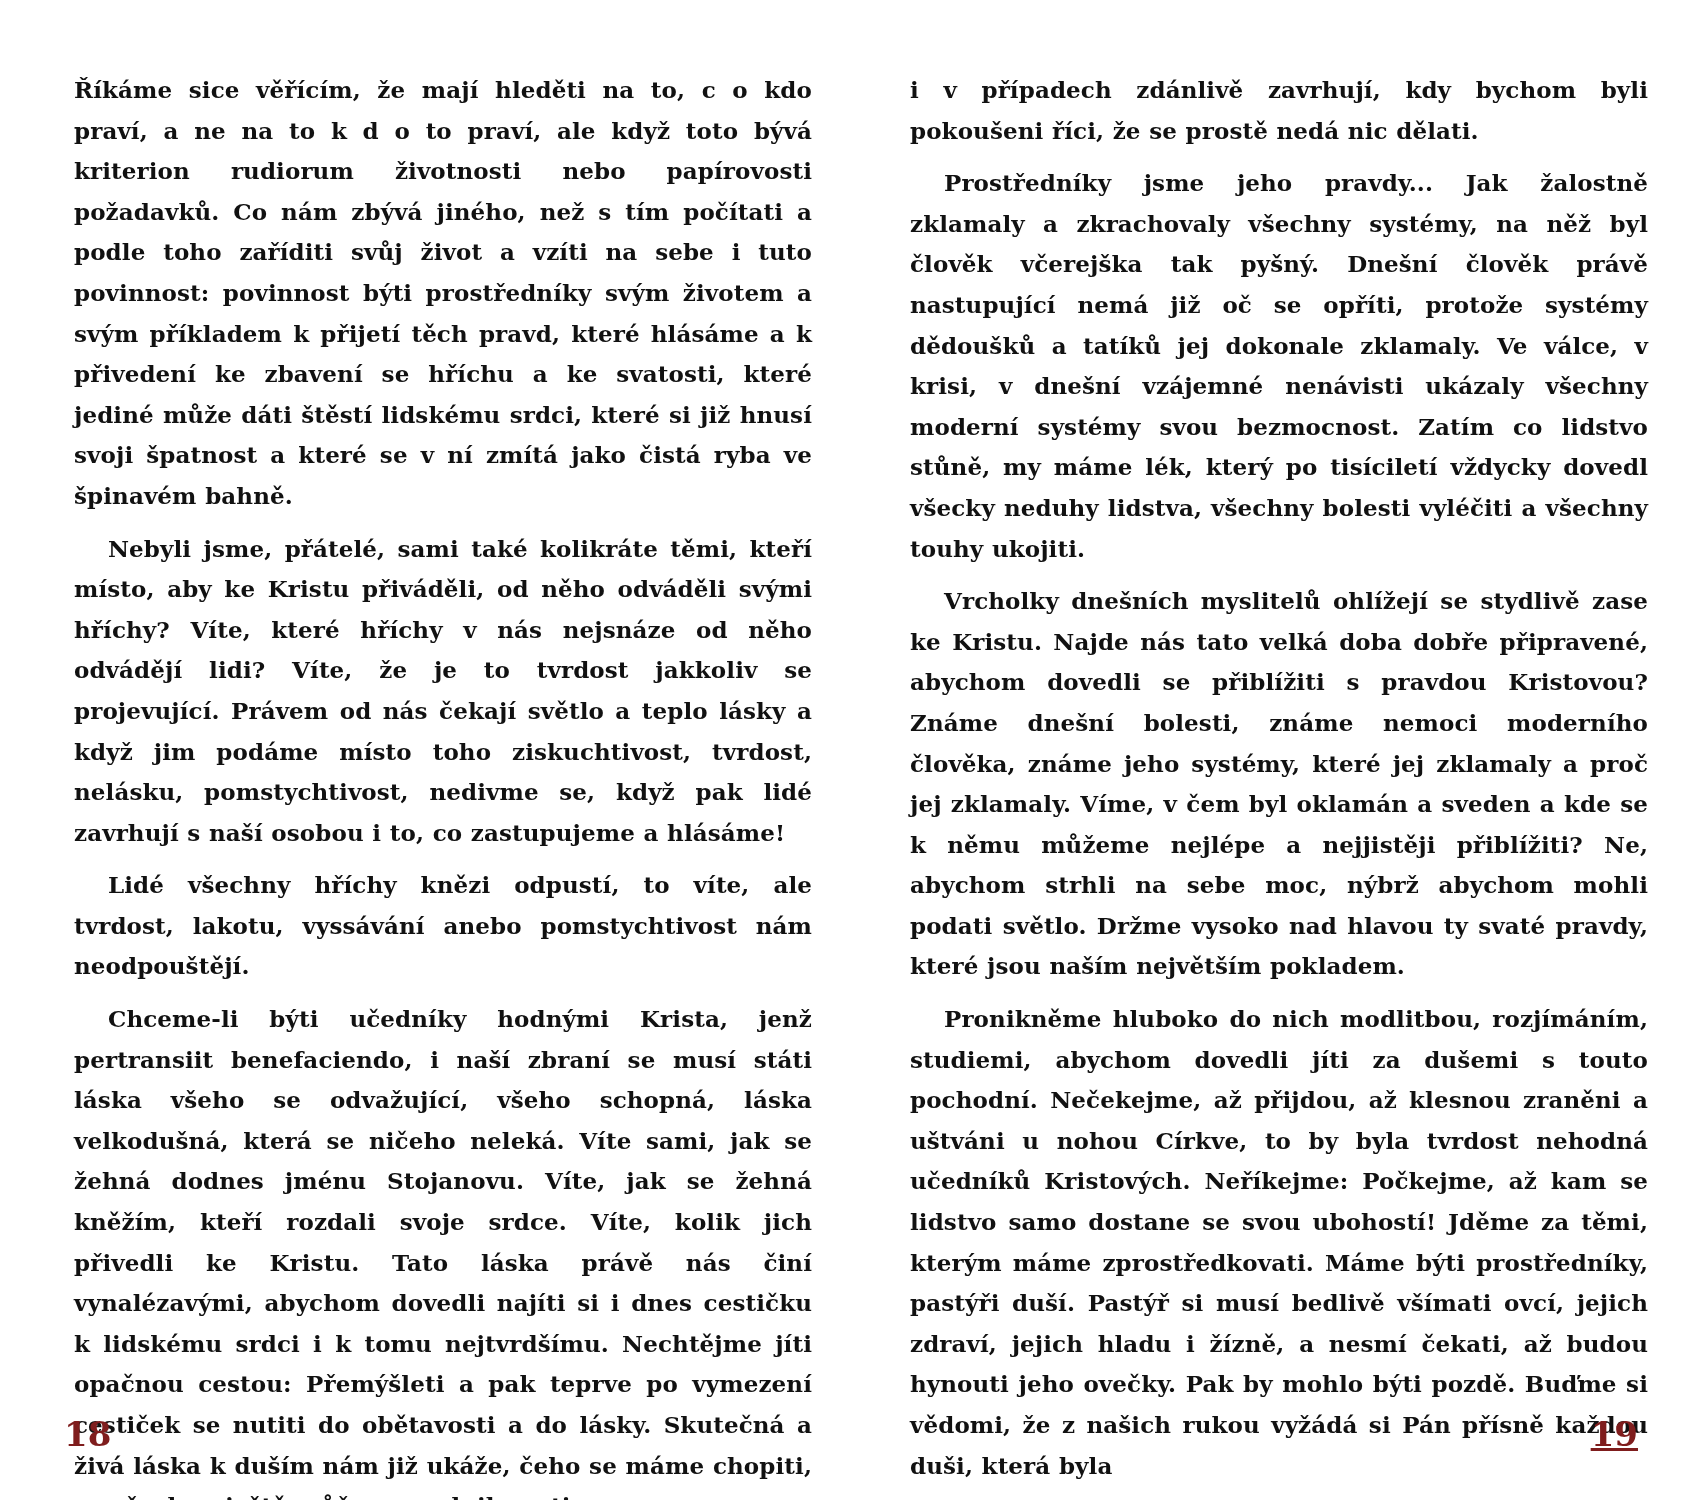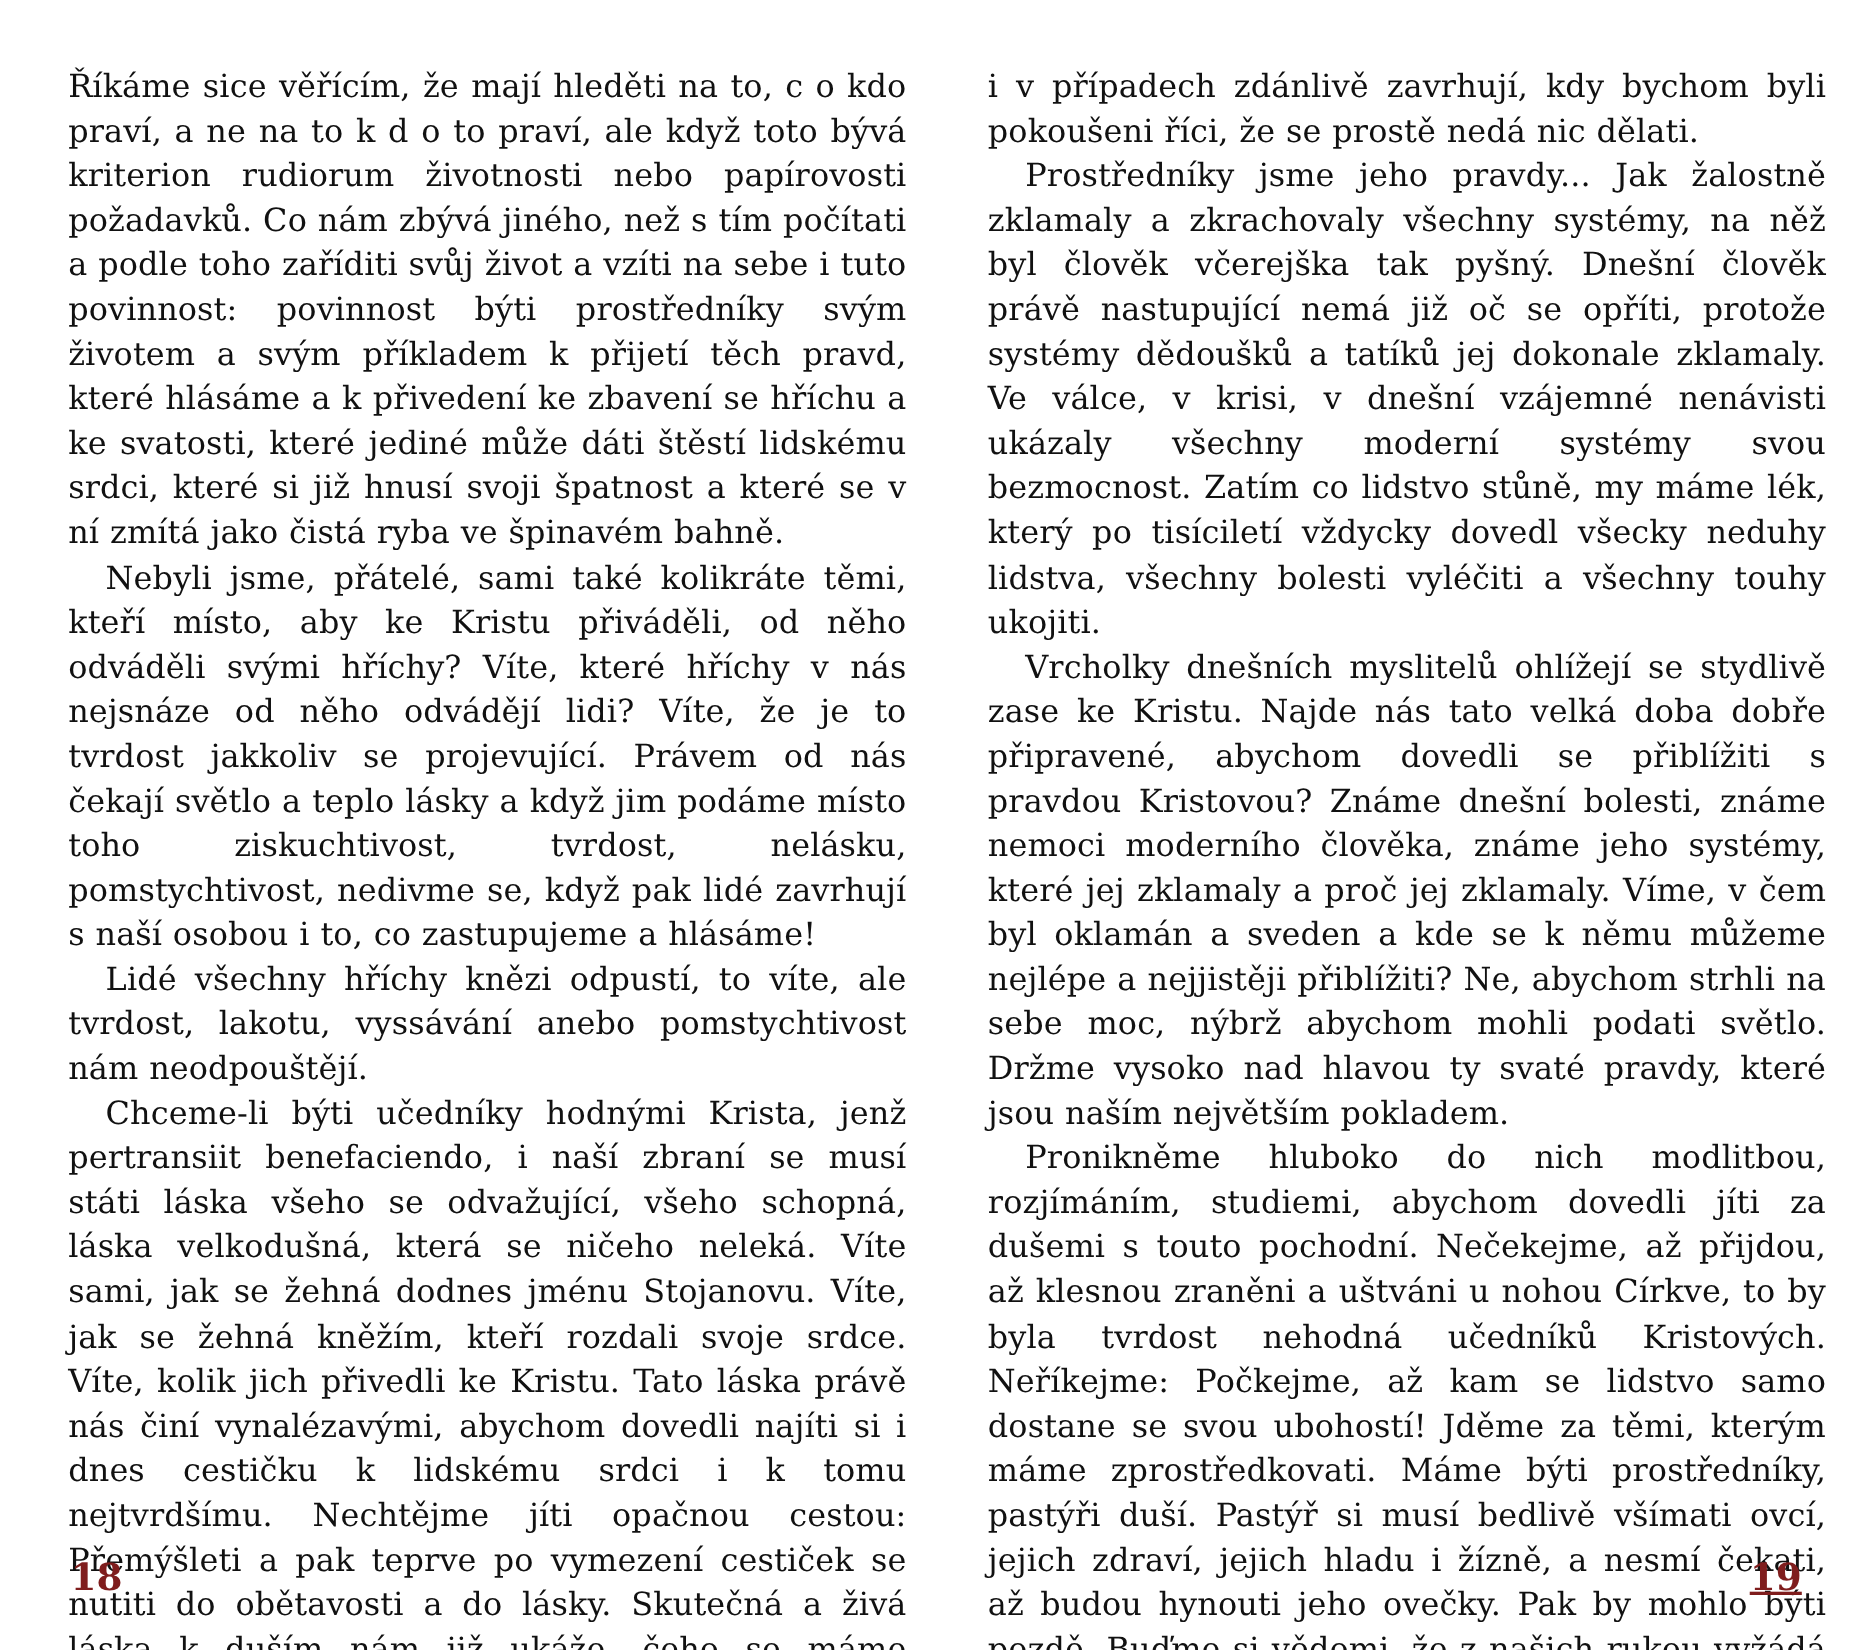--- a/index.html
+++ b/index.html
@@ -26,25 +26,25 @@
     flex-direction: row;
     align-items: flex-start;
     gap: 74px;
     height: 1290px;
   }
   .column {
     width: 762px;
     flex: 0 0 762px;
   }
   .column p {
-    margin: 0;
+    margin: 12px;
     text-align: justify;
     text-justify: inter-word;
-    font-weight: 400;
-    font-size: 29px;
+    font-weight: 700;
+    font-size: 23px;
     line-height: 40.6px;
     letter-spacing: 0.1px;
     word-spacing: 0.5px;
     hyphens: manual;
   }
   .column p + p {
     text-indent: 34px;
   }
   .footer {
     position: absolute;

